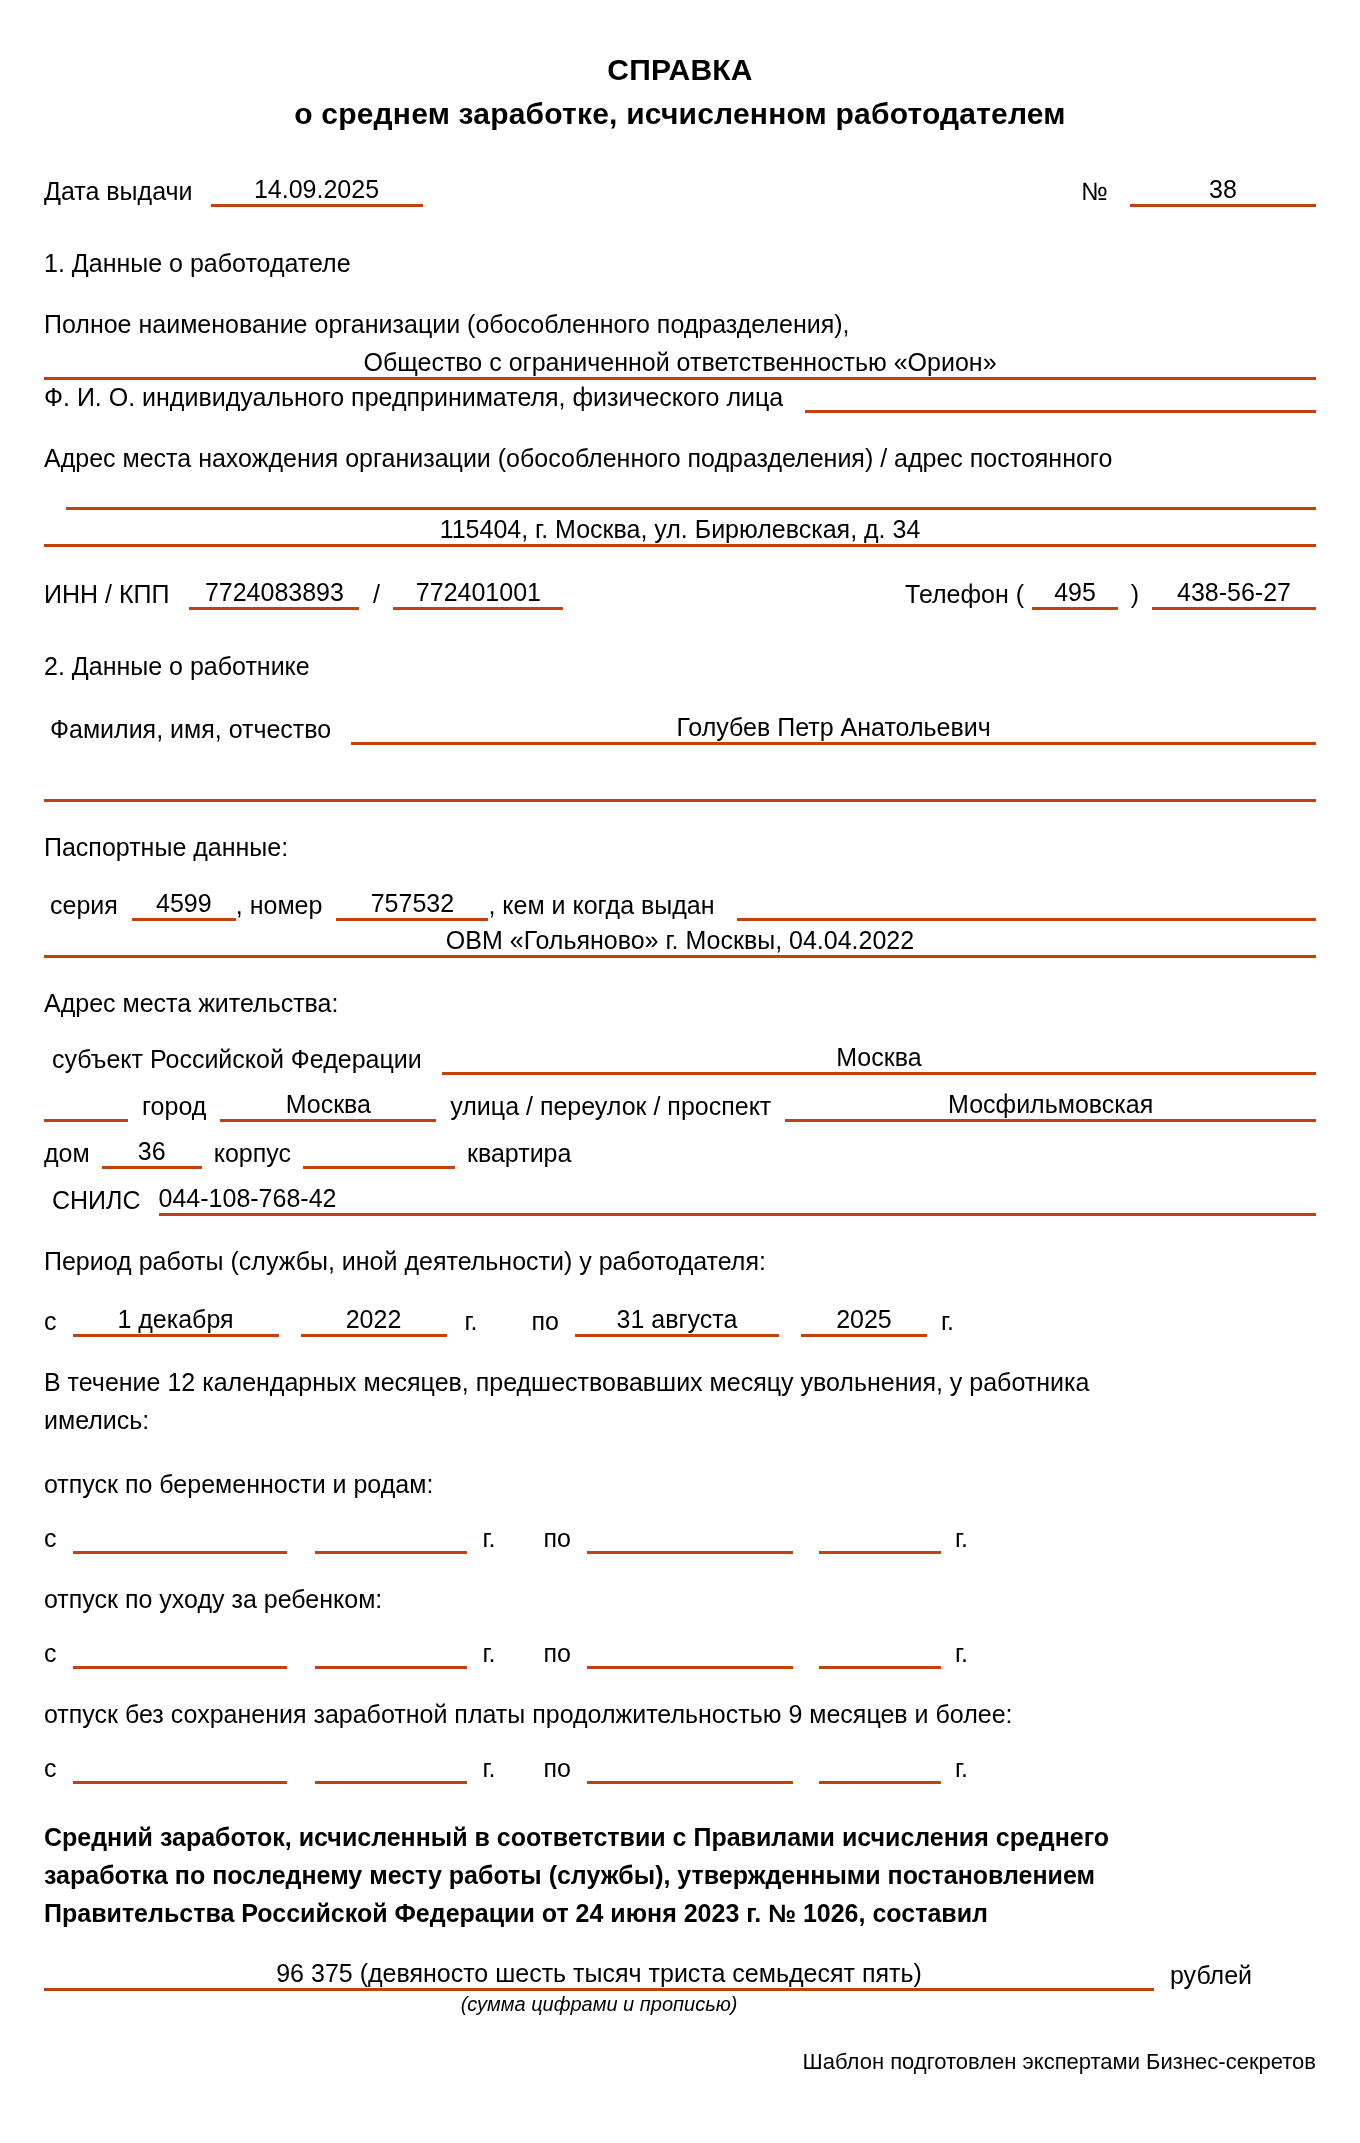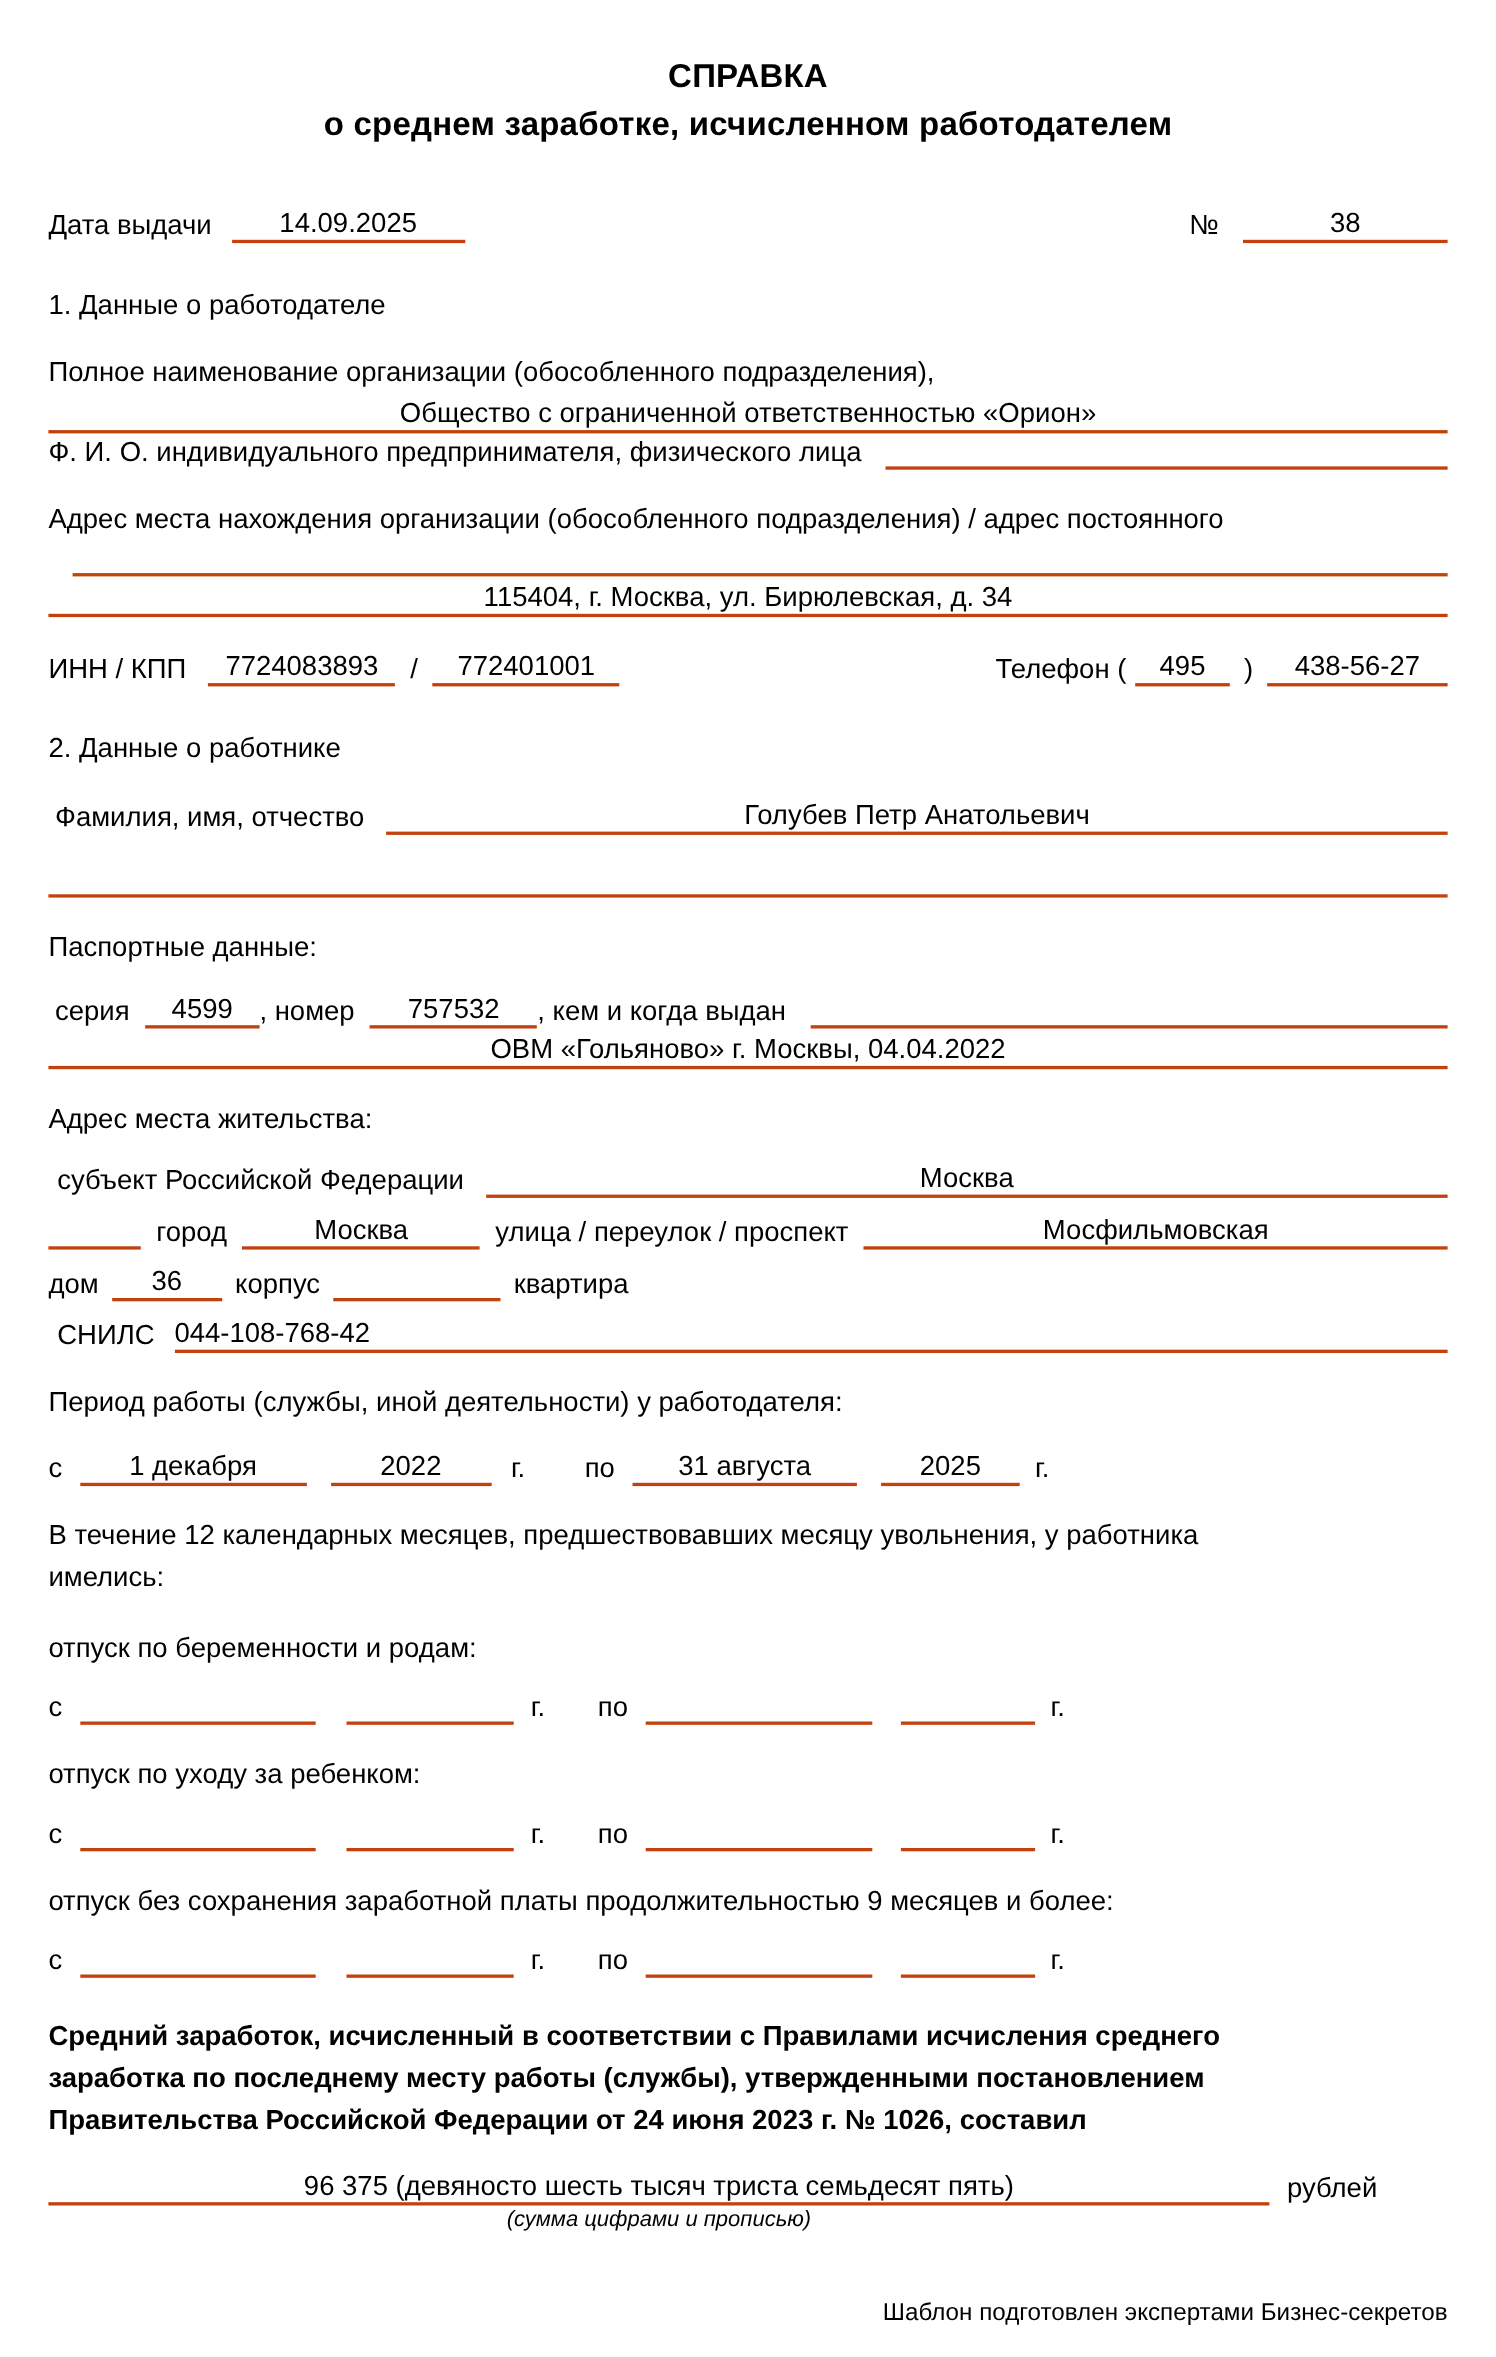--- a/index.html
+++ b/index.html
@@ -54,21 +54,21 @@
     overflow: hidden;
     min-height: 30px;
   }
   .fld.left { text-align: left; }
   .noline { border-bottom: none; }
   .grow { flex: 1 1 auto; }
   .sp { display: inline-block; }
 
   
   .issue-row {
-    margin-top: 52px;
+    margin-top: 38px;
     justify-content: space-between;
     gap: 23px;
   }
   .sect-head {
     margin-top: 40px;
     line-height: 32px;
   }
   .para {
     line-height: 38px;
     margin-top: 26px;
@@ -82,21 +82,21 @@
   }
   .caption {
     font-style: italic;
     font-size: 20px;
     text-align: center;
     line-height: 26px;
   }
   .footer {
     text-align: right;
     font-size: 22px;
-    margin-top: 58px;
+    margin-top: 32px;
   }
 </style>
 </head>
 <body>
 
 <div class="page">
 
   <div class="title-block">
     <div class="title-line">СПРАВКА</div>
     <div class="title-line">о среднем заработке, исчисленном работодателем</div>

